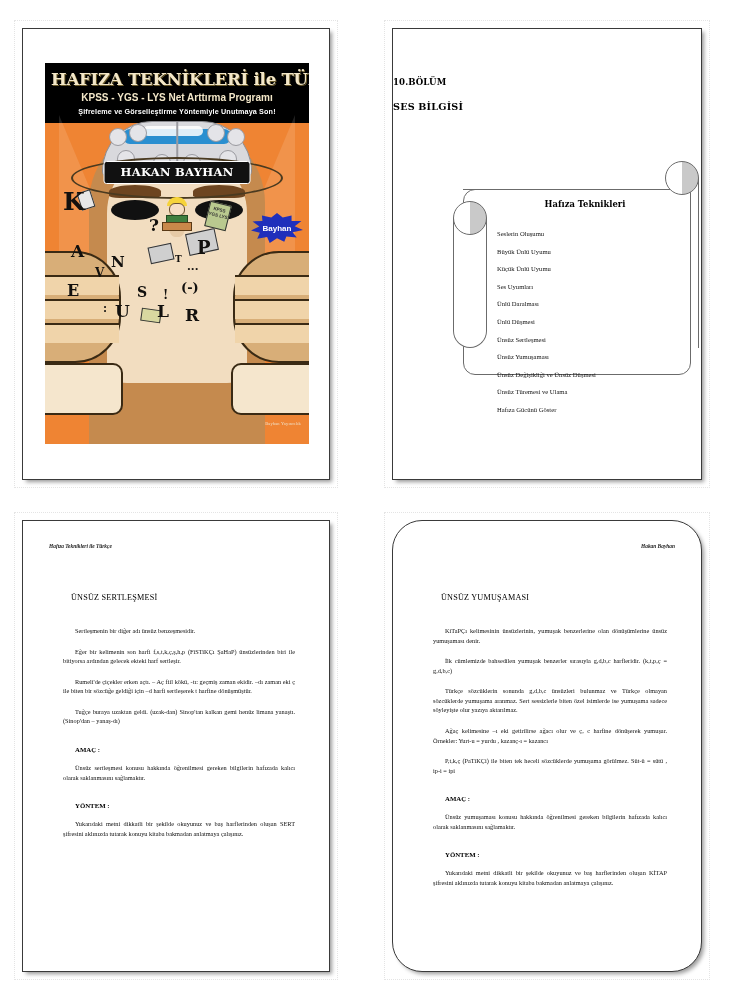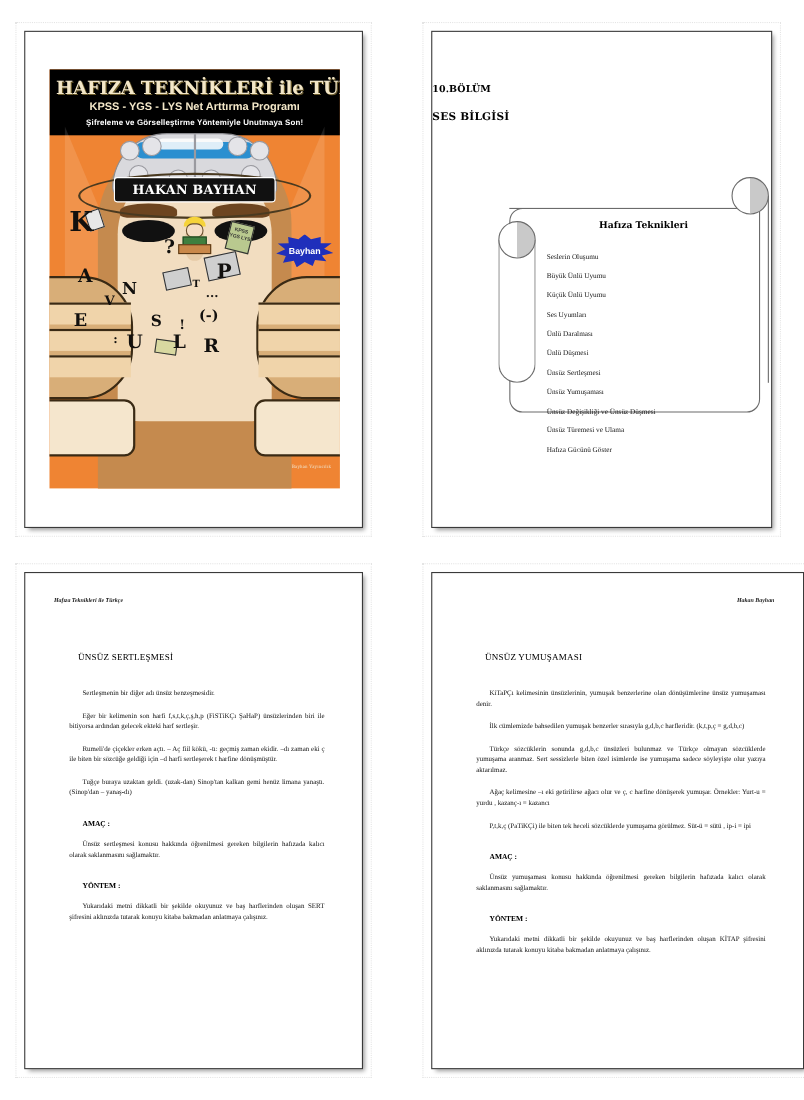--- a/index.html
+++ b/index.html
@@ -28,21 +28,21 @@
     content:"";
     position:absolute; inset:-9px;
     border:1px dotted rgba(0,0,0,0.10);
     pointer-events:none;
   }
 
   
   #page-1 { left: 22px;  top: 28px;  width: 308px; height: 452px; }
   #page-2 { left: 392px; top: 28px;  width: 310px; height: 452px; }
   #page-3 { left: 22px;  top: 520px; width: 308px; height: 452px; }
-  #page-4 { left: 392px; top: 520px; width: 339px; height: 452px; }
+  #page-4 { left: 392px; top: 520px; width: 310px; height: 452px; border-radius: 30px; }
 
   
   .cover-wrap {
     position: absolute;
     left: 22px; top: 34px;
     width: 264px; height: 381px;
     background: #ef8433;
     overflow: hidden;
   }
   .cover-band {

